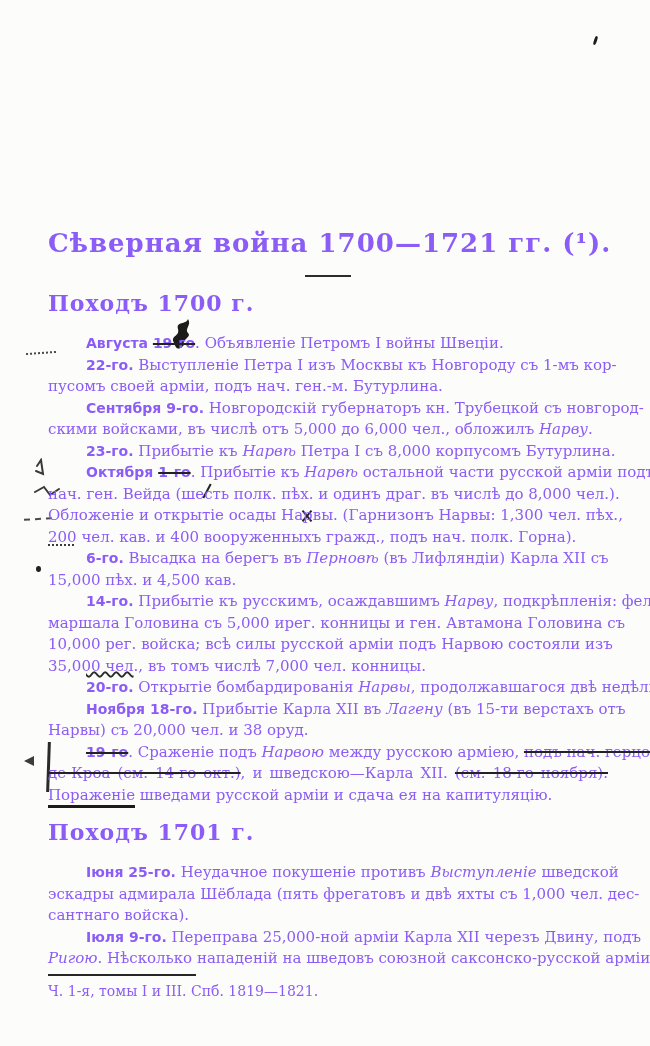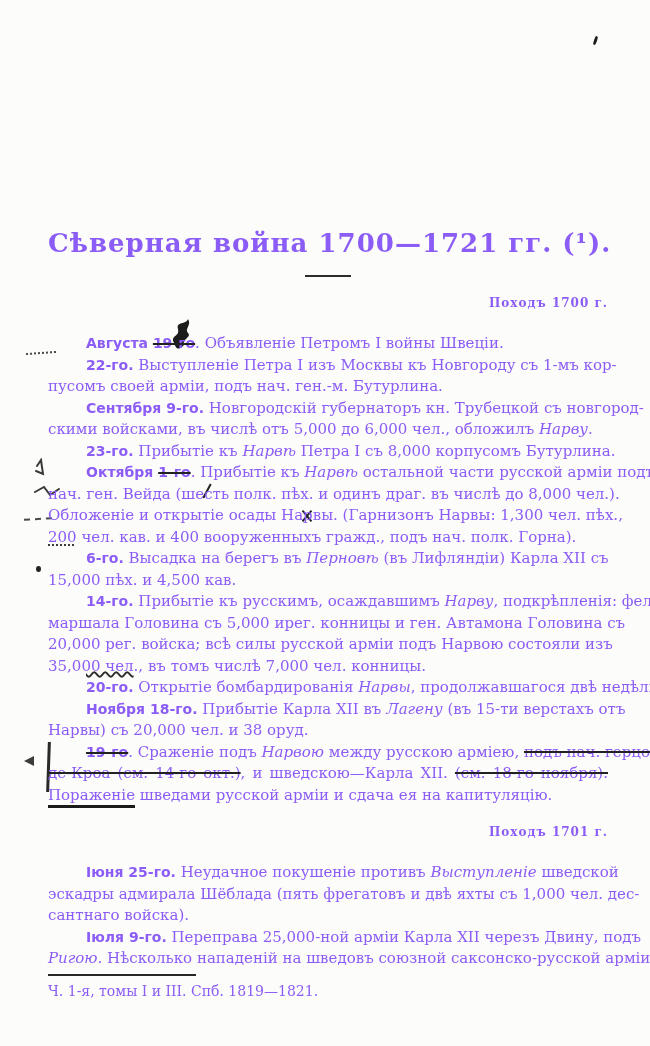--- a/index.html
+++ b/index.html
@@ -23,23 +23,23 @@
     line-height:34px;
     letter-spacing:1px;
     white-space:nowrap;
   }
   .dash{
     width:46px;height:0;
     border-top:2px solid #2c2c2c;
     margin:15px auto 9px auto;
   }
   .heading{
-    text-align:right;
+    text-align:left;
     font-weight:bold;
-    font-size:12px;
+    font-size:22px;
     line-height:22px;
     letter-spacing:1px;
     margin:15px 0 0 0;
   }
   .heading + .para{margin-top:19px;}
   .para{margin:0;}
   .line{
     line-height:21.5px;
     font-size:15px;
     text-align:left;
@@ -180,21 +180,21 @@
           <div class="line just"><span>Обложеніе и открытіе осады Нарвы. (Гарнизонъ Нарвы: 1,300 чел. пѣх.,</span></div>
           <div class="line"><span class="u-dotted">200</span><span> чел. кав. и 400 вооруженныхъ гражд., подъ нач. полк. Горна).</span></div>
         </div>
         <div class="para">
           <div class="line just indent"><span class="b">6-го.</span><span> Высадка на берегъ въ </span><span class="i">Перновѣ</span><span> (въ Лифляндіи) Карла XII съ</span></div>
           <div class="line"><span>15,000 пѣх. и 4,500 кав.</span></div>
         </div>
         <div class="para">
           <div class="line just indent"><span class="b">14-го.</span><span> Прибытіе къ русскимъ, осаждавшимъ </span><span class="i">Нарву</span><span>, подкрѣпленія: фельд-</span></div>
           <div class="line just"><span>маршала Головина съ 5,000 ирег. конницы и ген. Автамона Головина съ</span></div>
-          <div class="line just"><span>20,000 рег. войска; всѣ силы русской арміи подъ Нарвою состояли изъ</span></div>
+          <div class="line just"><span>10,000 рег. войска; всѣ силы русской арміи подъ Нарвою состояли изъ</span></div>
           <div class="line"><span class="u-wavy">35,000</span><span> чел., въ томъ числѣ 7,000 чел. конницы.</span></div>
         </div>
         <div class="para">
           <div class="line just indent"><span class="b u-over">20-го.</span><span> Открытіе бомбардированія </span><span class="i">Нарвы</span><span>, продолжавшагося двѣ недѣли.</span></div>
         </div>
         <div class="para">
           <div class="line just indent"><span class="b">Ноября 18-го.</span><span> Прибытіе Карла XII въ </span><span class="i">Лагену</span><span> (въ 15-ти верстахъ отъ</span></div>
           <div class="line"><span>Нарвы) съ </span><span class="u-wavy">20,000</span><span> чел. и 38 оруд.</span></div>
         </div>
         <div class="para">

